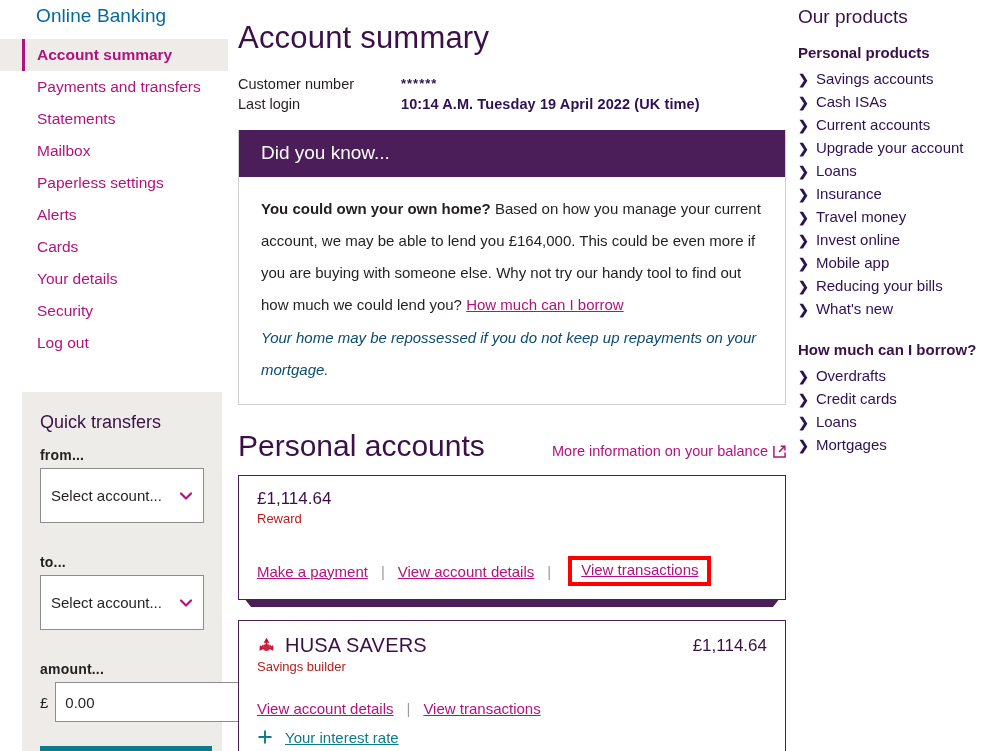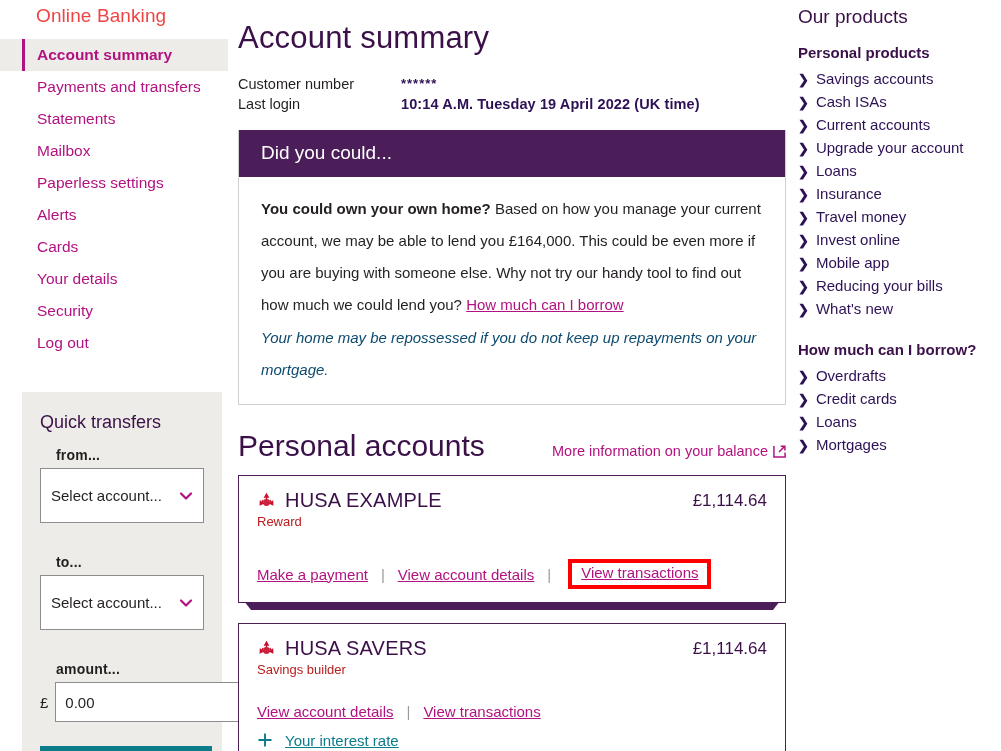--- a/index.html
+++ b/index.html
@@ -18,21 +18,21 @@
 
   
   .left-col {
     position: absolute;
     left: 0; top: 0;
     width: 228px; height: 751px;
   }
   .brand-title {
     font-size: 19px;
     font-weight: 400;
-    color: #ef4444;
+    color: #0369a1;
     margin: 0;
     padding: 5px 0 0 36px;
     letter-spacing: .1px;
   }
   .nav {
     margin-top: 12px;
     padding: 0; list-style: none;
   }
   .nav-item {
     display: block;
@@ -68,21 +68,21 @@
   .qt-title {
     font-size: 18px;
     font-weight: 400;
     color: #3b1049;
     margin: 4px 0 14px 0;
   }
   .qt-label {
     font-size: 14px;
     font-weight: bold;
     color: #231f20;
-    margin: 0 0 5px 16px;
+    margin: 0 0 5px 0;
     letter-spacing: .2px;
   }
   .qt-select {
     position: relative;
     background: #fff;
     border: 1px solid #8d8d8d;
     height: 55px;
     display: flex;
     align-items: center;
     padding: 0 10px;
@@ -410,21 +410,21 @@
         <span class="meta-key">Customer number</span>
         <span class="meta-val stars">******</span>
       </div>
       <div class="meta-row">
         <span class="meta-key">Last login</span>
         <span class="meta-val">10:14 A.M. Tuesday 19 April 2022 (UK time)</span>
       </div>
     </div>
 
     <section class="dyk">
-      <div class="dyk-head">Did you could...</div>
+      <div class="dyk-head">Did you know...</div>
       <div class="dyk-body">
         <b>You could own your own home?</b><span> Based on how you manage your current account, we may be able to lend you £164,000. This could be even more if you are buying with someone else. Why not try our handy tool to find out how much we could lend you? </span><a class="lnk" href="#">How much can I borrow</a>
         <span class="dyk-note">Your home may be repossessed if you do not keep up repayments on your mortgage.</span>
       </div>
     </section>
 
     <div class="pa-head">
       <h2 class="pa-title">Personal accounts</h2>
       <a class="pa-more" href="#">
         <span>More information on your balance</span>
@@ -432,29 +432,20 @@
           <path d="M1 1 V13 H13 V8" fill="none" stroke="#b2127f" stroke-width="1.6"></path>
           <path d="M6.5 7.5 L12.5 1.5" fill="none" stroke="#b2127f" stroke-width="1.6"></path>
           <path d="M8.3 1.3 H12.8 V5.8" fill="none" stroke="#b2127f" stroke-width="1.6"></path>
         </svg>
       </a>
     </div>
 
     <div class="acct-wrap">
       <div class="acct-card">
         <div class="acct-top">
-          <div class="acct-name-row">
-            <svg class="recycle-icon" viewBox="0 0 24 24">
-              <path d="M12 2.2 L15.6 8.4 L12.9 8.4 L12.9 11 L11.1 11 L11.1 8.4 L8.4 8.4 Z" fill="#c8102e"></path>
-              <path d="M3.2 18.6 L3.6 11.4 L5.6 13.2 L7.0 10.9 L8.5 11.8 L7.1 14.1 L9.4 15.8 Z" fill="#c8102e"></path>
-              <path d="M20.8 18.6 L14.6 15.8 L16.9 14.1 L15.5 11.8 L17.0 10.9 L18.4 13.2 L20.4 11.4 Z" fill="#c8102e"></path>
-              <circle cx="12" cy="14.5" r="4.4" fill="#c8102e" opacity="0.92"></circle>
-            </svg>
-            <span class="acct-name">HUSA EXAMPLE</span>
-          </div>
           <span class="acct-bal">£1,114.64</span>
         </div>
         <p class="acct-sub">Reward</p>
 
         <div class="acct-links">
           <a class="acct-link" href="#">Make a payment</a>
           <span class="lnk-sep">|</span>
           <a class="acct-link" href="#">View account details</a>
           <span class="lnk-sep">|</span>
           <span class="hl-box">

